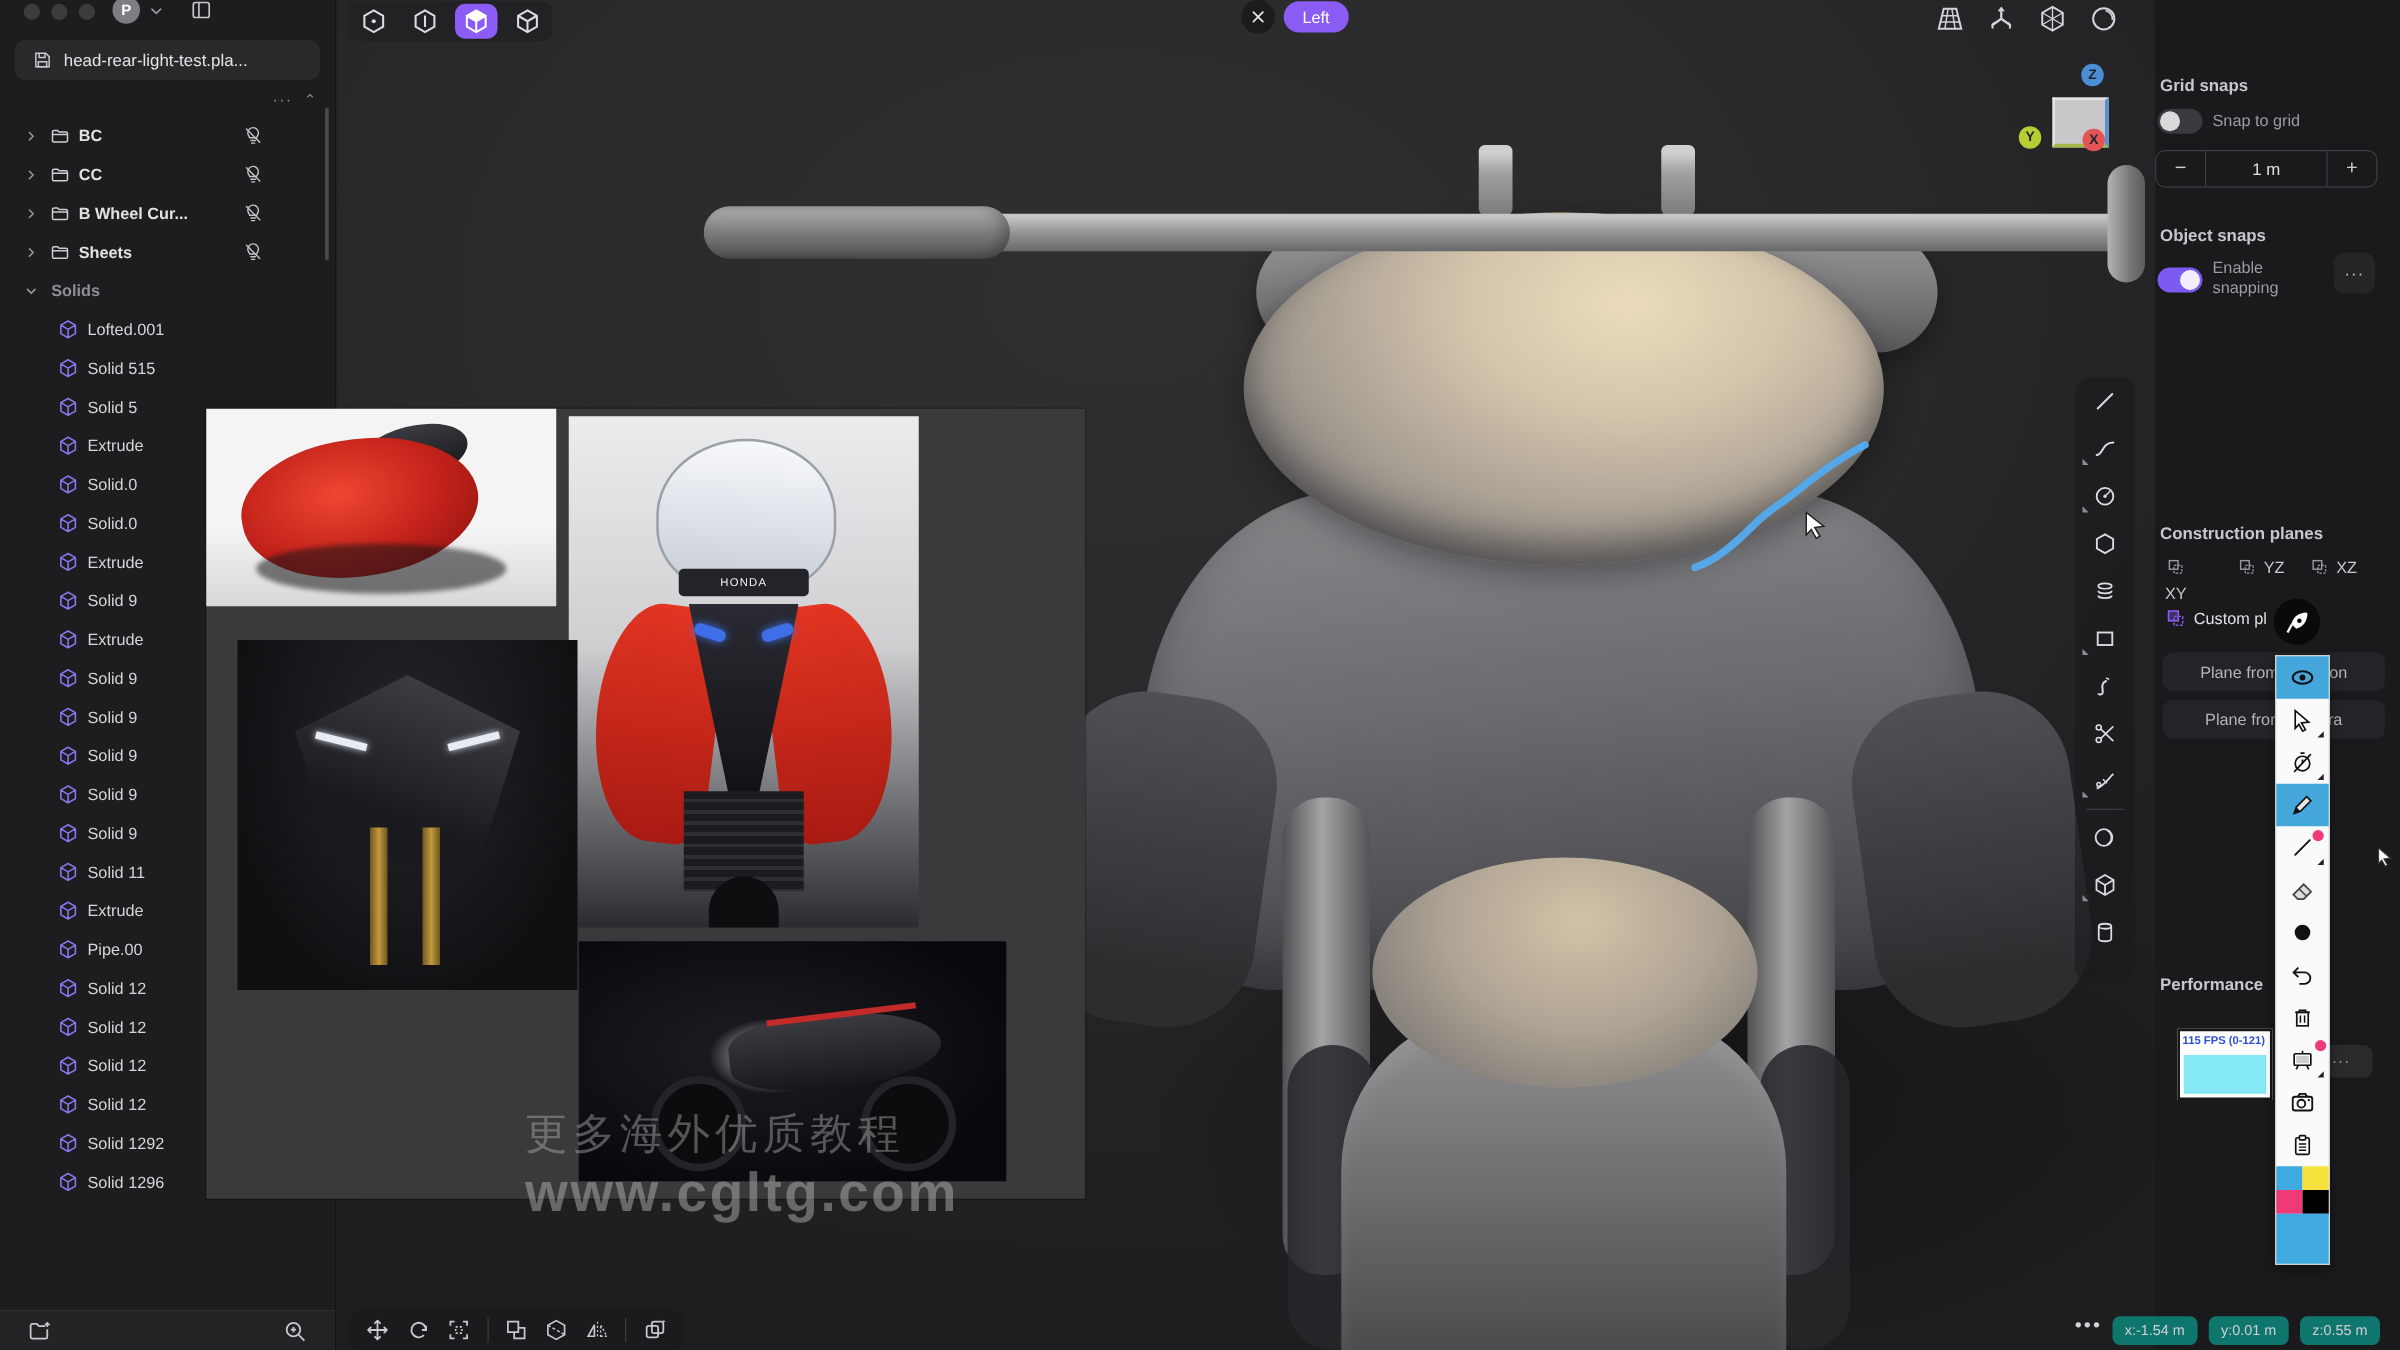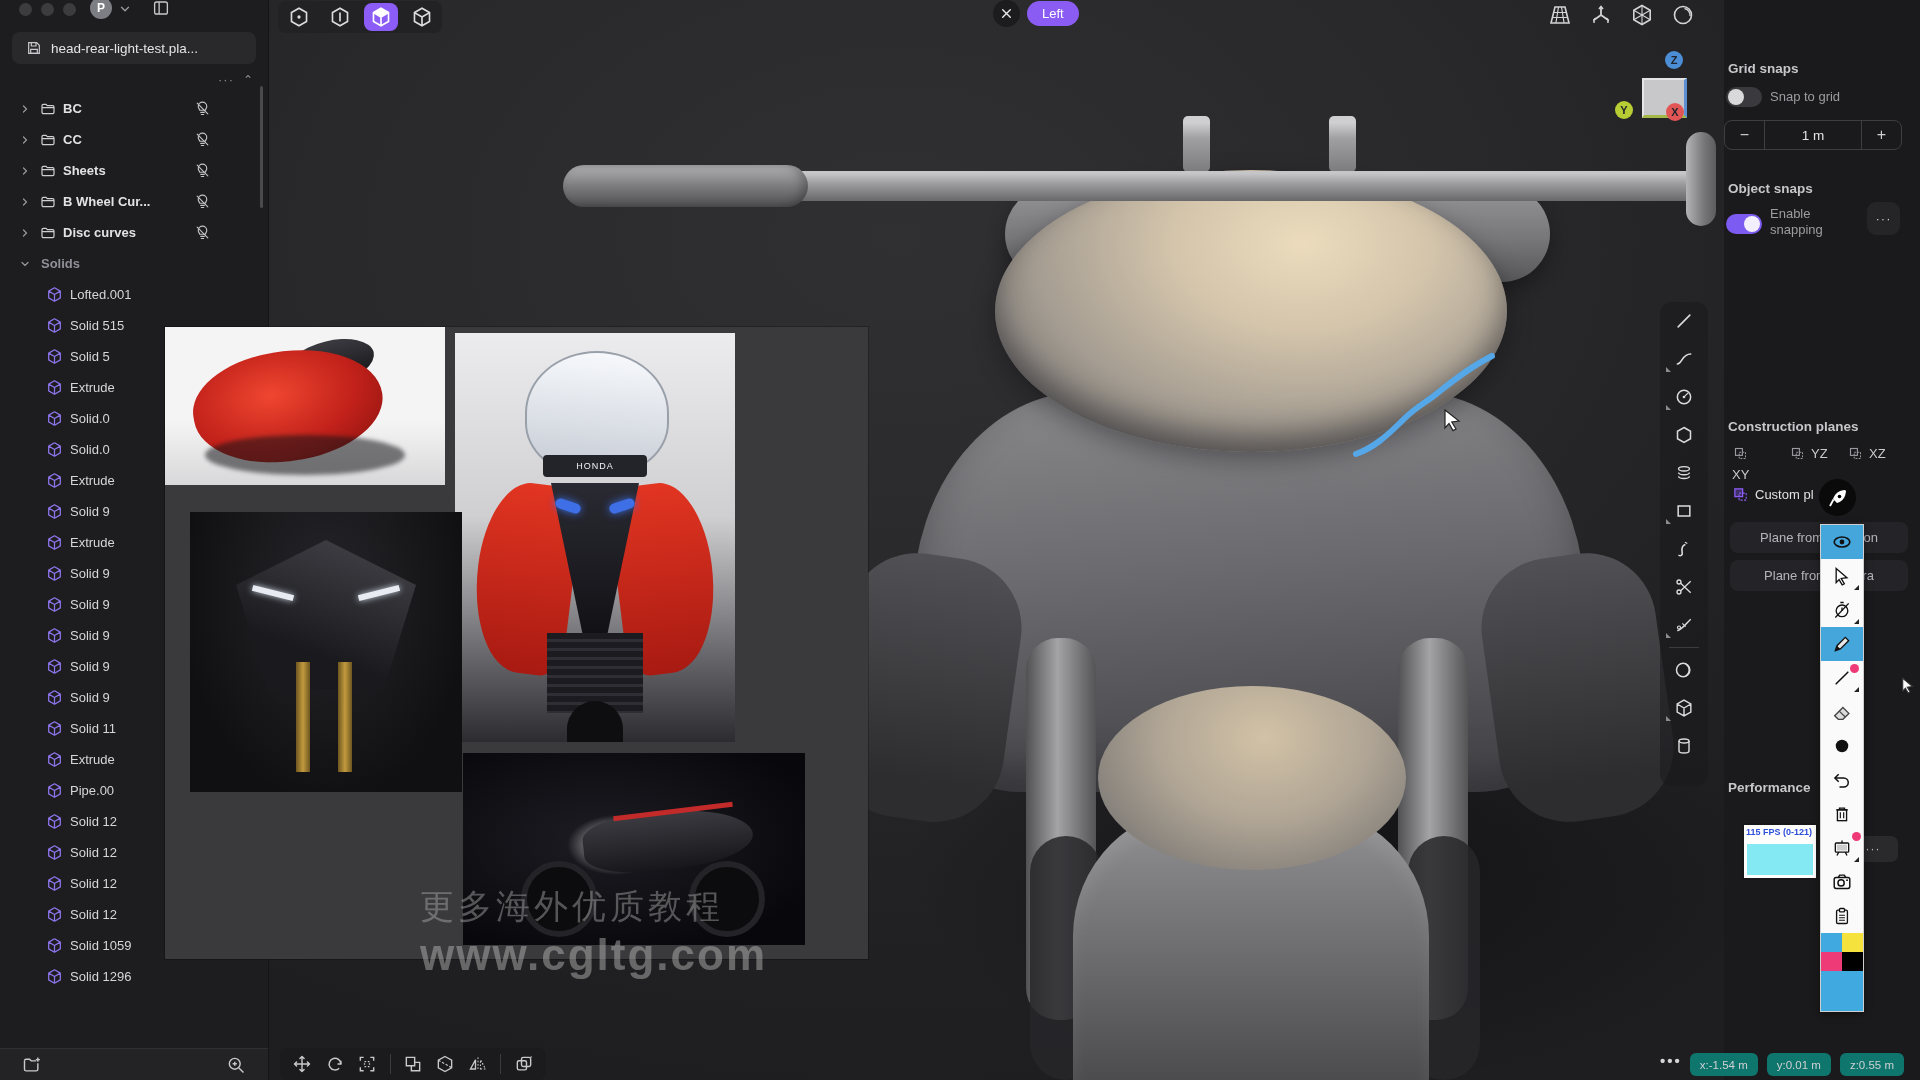--- a/index.html
+++ b/index.html
@@ -274,54 +274,40 @@
           </svg>
     </div>
         <div class="trow t-folder t-hidden">
       <svg class="chev" width="12" height="12" viewBox="0 0 24 24">
         <path class="chev-path" d="M9 6l6 6-6 6" fill="none" stroke="currentColor" stroke-width="2.4" stroke-linecap="round"></path>
           </svg>
       <svg class="fold" width="16" height="16" viewBox="0 0 24 24">
         <path d="M3 7a2 2 0 012-2h4l2 2h8a2 2 0 012 2v8a2 2 0 01-2 2H5a2 2 0 01-2-2zM3 10h18" fill="none" stroke="currentColor" stroke-width="1.8"></path>
           </svg>
 
+      <span class="t-label">B Wheel Cur...</span>
+      <svg class="hid" width="17" height="17" viewBox="0 0 24 24">
+        <path d="M12 3a6 6 0 016 6c0 2.6-1.6 3.6-2.1 5.4H8.1C7.6 12.6 6 11.6 6 9a6 6 0 016-6z" fill="none" stroke="currentColor" stroke-width="1.6"></path>
+        <path d="M9.5 17.5h5M10.3 20.5h3.4M4.5 4.5l15 15" fill="none" stroke="currentColor" stroke-width="1.6" stroke-linecap="round"></path>
+          </svg>
+    </div>
+        <div class="trow t-folder t-hidden">
+      <svg class="chev" width="12" height="12" viewBox="0 0 24 24">
+        <path class="chev-path" d="M9 6l6 6-6 6" fill="none" stroke="currentColor" stroke-width="2.4" stroke-linecap="round"></path>
+          </svg>
+      <svg class="fold" width="16" height="16" viewBox="0 0 24 24">
+        <path d="M3 7a2 2 0 012-2h4l2 2h8a2 2 0 012 2v8a2 2 0 01-2 2H5a2 2 0 01-2-2zM3 10h18" fill="none" stroke="currentColor" stroke-width="1.8"></path>
+          </svg>
+
       <span class="t-label">Sheets</span>
       <svg class="hid" width="17" height="17" viewBox="0 0 24 24">
         <path d="M12 3a6 6 0 016 6c0 2.6-1.6 3.6-2.1 5.4H8.1C7.6 12.6 6 11.6 6 9a6 6 0 016-6z" fill="none" stroke="currentColor" stroke-width="1.6"></path>
         <path d="M9.5 17.5h5M10.3 20.5h3.4M4.5 4.5l15 15" fill="none" stroke="currentColor" stroke-width="1.6" stroke-linecap="round"></path>
           </svg>
     </div>
-        <div class="trow t-folder t-hidden">
-      <svg class="chev" width="12" height="12" viewBox="0 0 24 24">
-        <path class="chev-path" d="M9 6l6 6-6 6" fill="none" stroke="currentColor" stroke-width="2.4" stroke-linecap="round"></path>
-          </svg>
-      <svg class="fold" width="16" height="16" viewBox="0 0 24 24">
-        <path d="M3 7a2 2 0 012-2h4l2 2h8a2 2 0 012 2v8a2 2 0 01-2 2H5a2 2 0 01-2-2zM3 10h18" fill="none" stroke="currentColor" stroke-width="1.8"></path>
-          </svg>
-
-      <span class="t-label">B Wheel Cur...</span>
-      <svg class="hid" width="17" height="17" viewBox="0 0 24 24">
-        <path d="M12 3a6 6 0 016 6c0 2.6-1.6 3.6-2.1 5.4H8.1C7.6 12.6 6 11.6 6 9a6 6 0 016-6z" fill="none" stroke="currentColor" stroke-width="1.6"></path>
-        <path d="M9.5 17.5h5M10.3 20.5h3.4M4.5 4.5l15 15" fill="none" stroke="currentColor" stroke-width="1.6" stroke-linecap="round"></path>
-          </svg>
-    </div>
-        <div class="trow t-folder t-hidden">
-      <svg class="chev" width="12" height="12" viewBox="0 0 24 24">
-        <path class="chev-path" d="M9 6l6 6-6 6" fill="none" stroke="currentColor" stroke-width="2.4" stroke-linecap="round"></path>
-          </svg>
-      <svg class="fold" width="16" height="16" viewBox="0 0 24 24">
-        <path d="M3 7a2 2 0 012-2h4l2 2h8a2 2 0 012 2v8a2 2 0 01-2 2H5a2 2 0 01-2-2zM3 10h18" fill="none" stroke="currentColor" stroke-width="1.8"></path>
-          </svg>
-
-      <span class="t-label">Disc curves</span>
-      <svg class="hid" width="17" height="17" viewBox="0 0 24 24">
-        <path d="M12 3a6 6 0 016 6c0 2.6-1.6 3.6-2.1 5.4H8.1C7.6 12.6 6 11.6 6 9a6 6 0 016-6z" fill="none" stroke="currentColor" stroke-width="1.6"></path>
-        <path d="M9.5 17.5h5M10.3 20.5h3.4M4.5 4.5l15 15" fill="none" stroke="currentColor" stroke-width="1.6" stroke-linecap="round"></path>
-          </svg>
-    </div>
         <div class="trow t-group">
       <svg class="chev" width="12" height="12" viewBox="0 0 24 24">
         <path class="chev-path" d="M6 9l6 6 6-6" fill="none" stroke="currentColor" stroke-width="2.4" stroke-linecap="round"></path>
           </svg>
 
       <span class="t-label">Solids</span>
 
     </div>
         <div class="trow t-solid">
 
@@ -489,21 +475,21 @@
         <path d="M12 2.5l8.2 4.7v9.6L12 21.5l-8.2-4.7V7.2z M3.8 7.2L12 12l8.2-4.8 M12 12v9.5" fill="none" stroke="currentColor" stroke-width="1.8" stroke-linejoin="round"></path>
           </svg>
       <span class="t-label">Solid 12</span>
 
     </div>
         <div class="trow t-solid">
 
       <svg class="cube" width="17" height="17" viewBox="0 0 24 24">
         <path d="M12 2.5l8.2 4.7v9.6L12 21.5l-8.2-4.7V7.2z M3.8 7.2L12 12l8.2-4.8 M12 12v9.5" fill="none" stroke="currentColor" stroke-width="1.8" stroke-linejoin="round"></path>
           </svg>
-      <span class="t-label">Solid 1059</span>
+      <span class="t-label">Solid 1292</span>
 
     </div>
         <div class="trow t-solid">
 
       <svg class="cube" width="17" height="17" viewBox="0 0 24 24">
         <path d="M12 2.5l8.2 4.7v9.6L12 21.5l-8.2-4.7V7.2z M3.8 7.2L12 12l8.2-4.8 M12 12v9.5" fill="none" stroke="currentColor" stroke-width="1.8" stroke-linejoin="round"></path>
           </svg>
       <span class="t-label">Solid 1296</span>
 
     </div>

